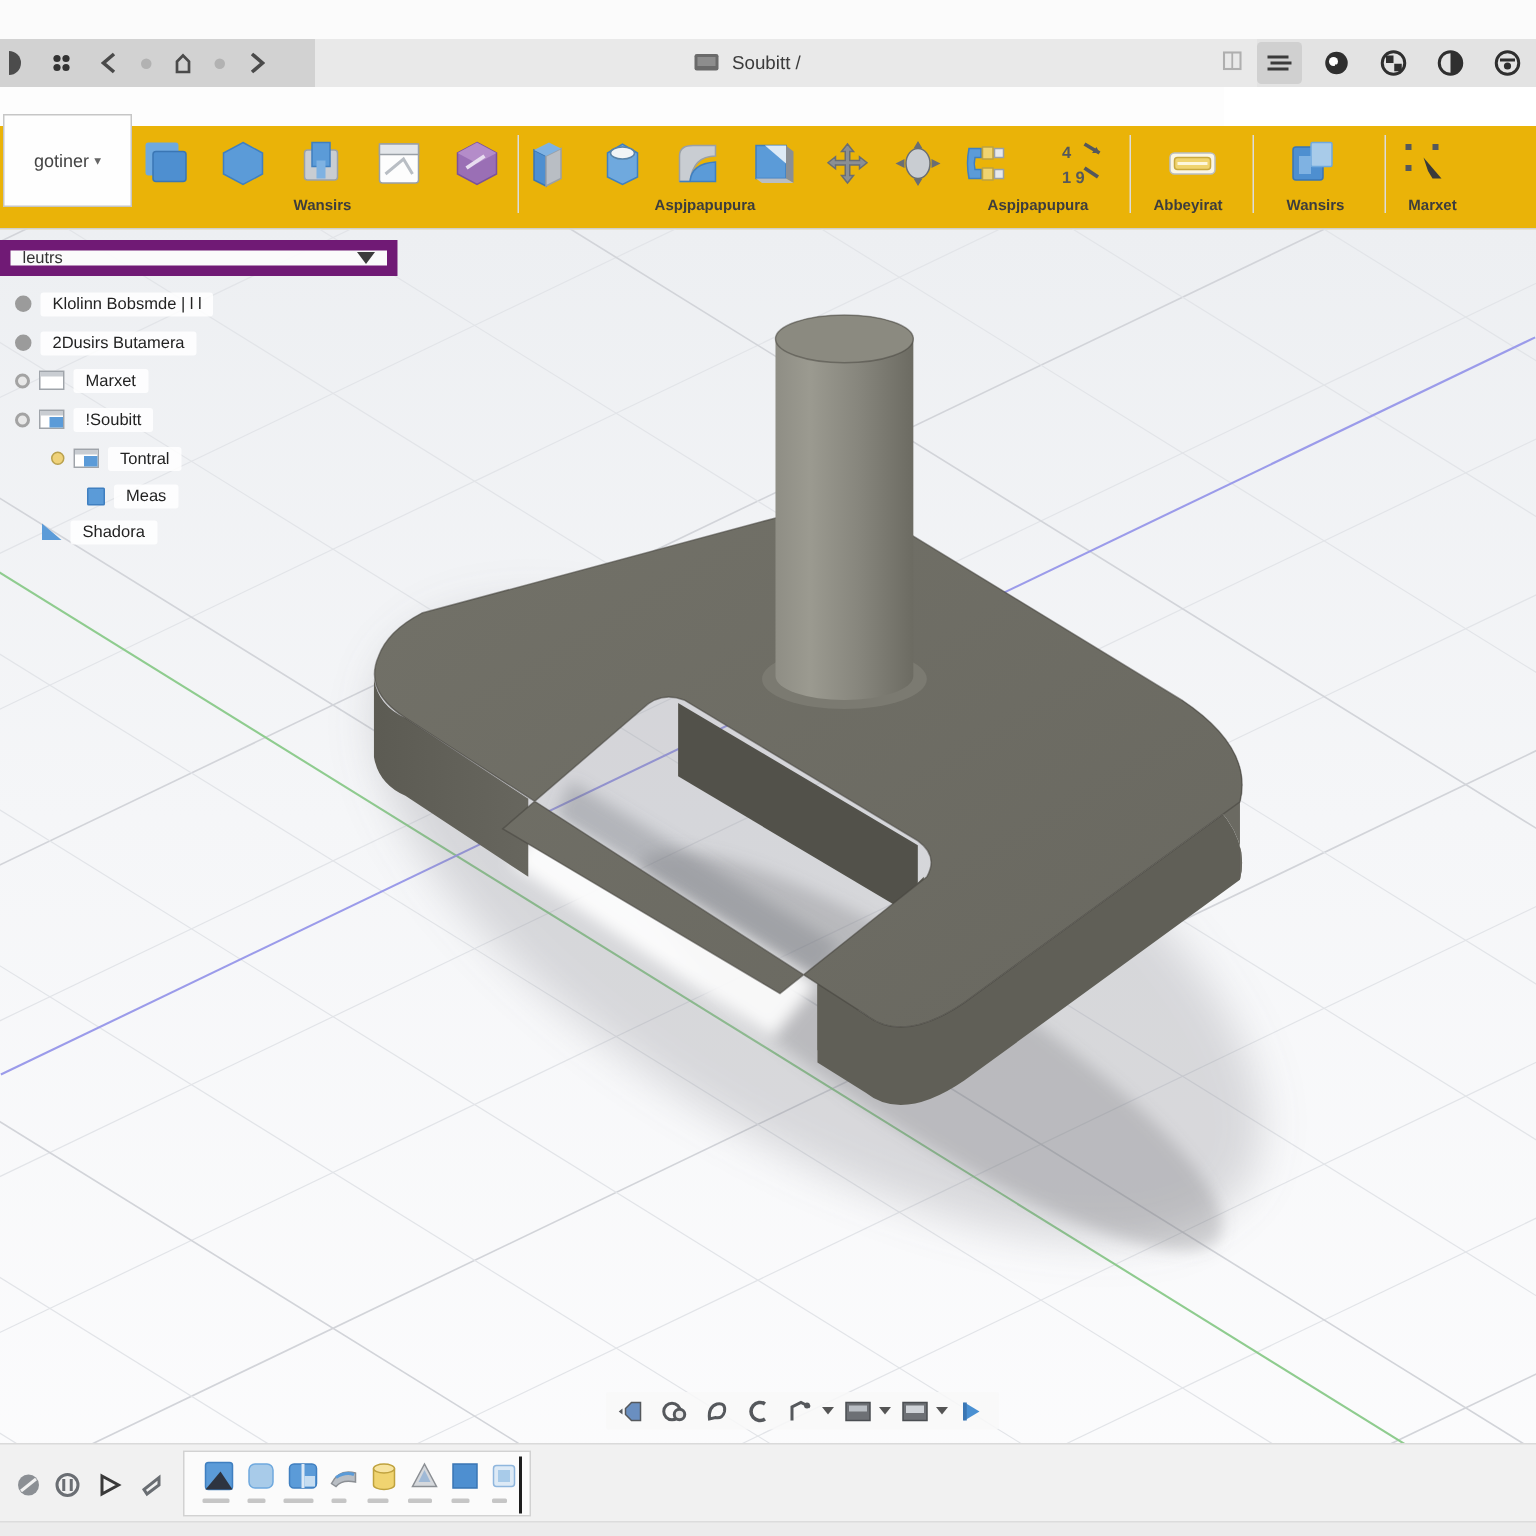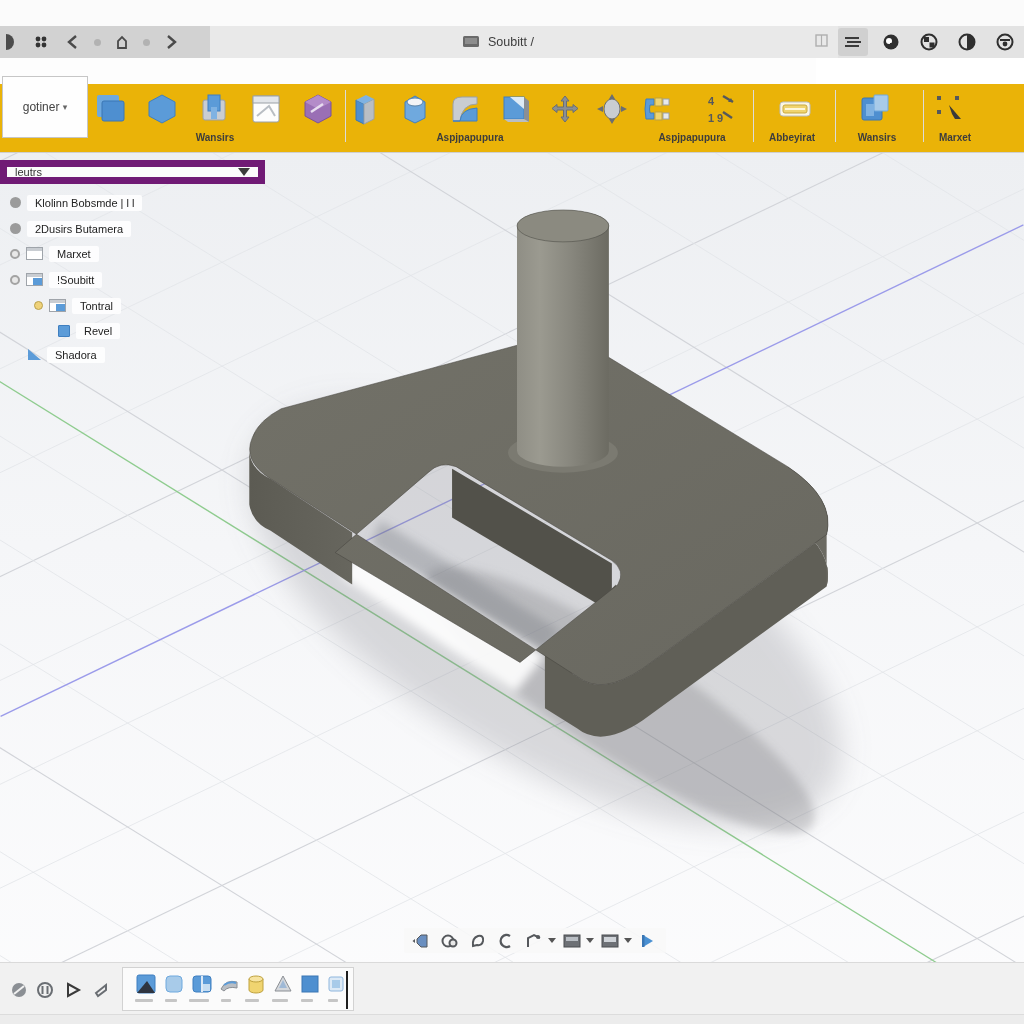--- a/index.html
+++ b/index.html
@@ -372,21 +372,21 @@
     </div>
     <div class="br-item" style="left:34px; top:135px">
       <span class="bulb"></span>
       <span class="mini-ic blue">
           <span class="bar"></span>
         </span>
       <span class="pill">Tontral</span>
     </div>
     <div class="br-item" style="left:58px; top:160px">
       <span class="cube"></span>
-      <span class="pill">Revel</span>
+      <span class="pill">Meas</span>
     </div>
     <div class="br-item" style="left:28px; top:184px">
       <span class="wedge"></span>
       <span class="pill">Shadora</span>
     </div>
   </div>
 
 
   <div class="abs navbar">
     <div class="nav-btn">

